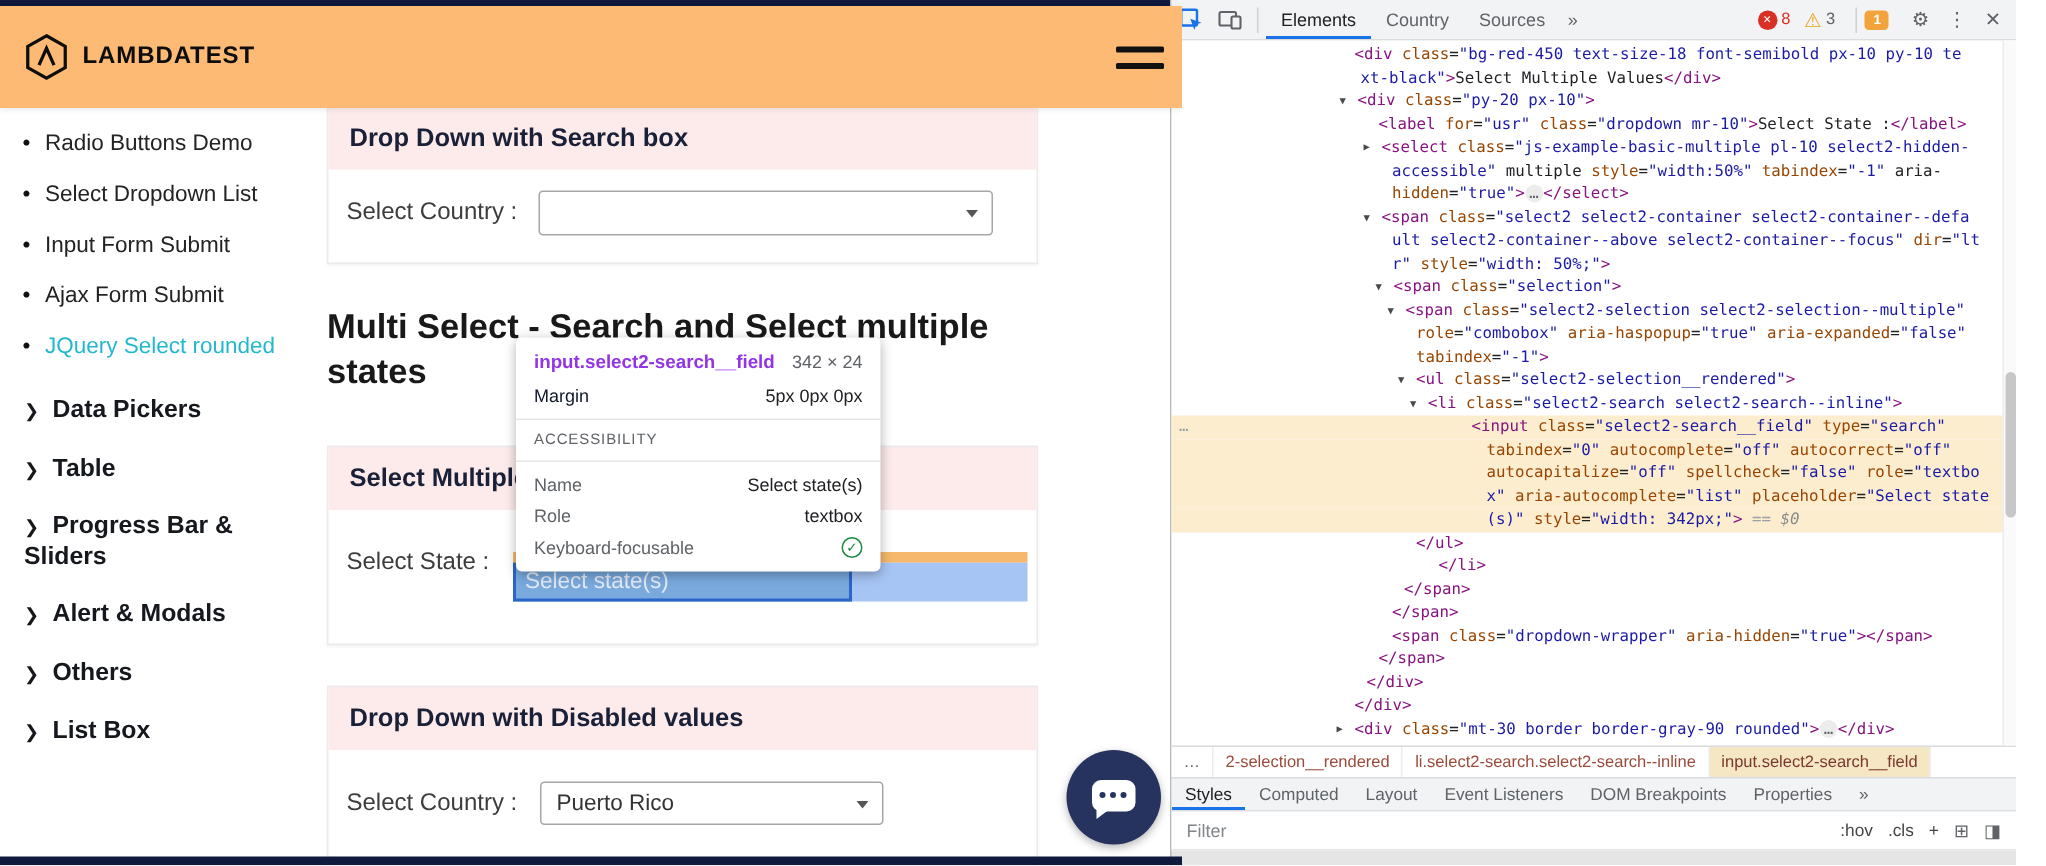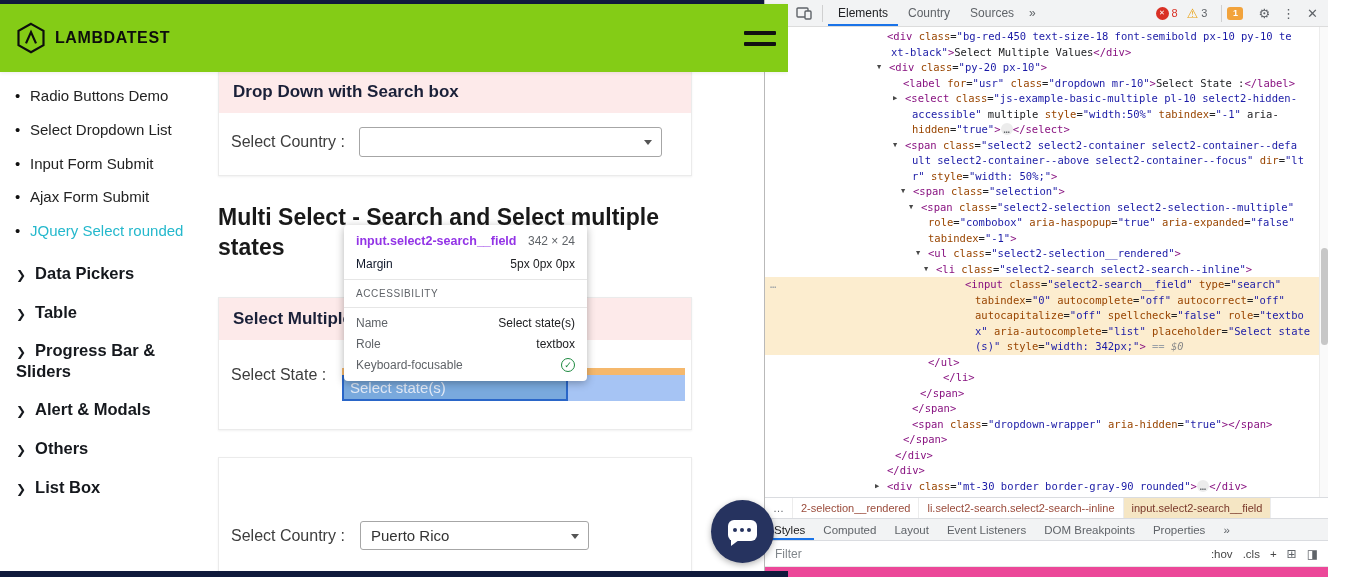--- a/index.html
+++ b/index.html
@@ -3,21 +3,21 @@
 <meta charset="utf-8">
 <style>
   *{margin:0;padding:0;box-sizing:border-box}
   html,body{width:1364px;height:577px;font-family:"Liberation Sans","DejaVu Sans",sans-serif;background:#fff}
   #stage{position:relative;width:1364px;height:577px;overflow:hidden;background:#fff}
 
   
   .browser{position:absolute;left:0;top:0;width:788px;height:577px;background:#fff;overflow:hidden}
   .strip-top{position:absolute;left:0;top:0;width:788px;height:4px;background:#101a3c}
   .strip-bottom{position:absolute;left:0;top:571px;width:788px;height:6px;background:#101a3c;z-index:30}
-  .hdr{position:absolute;left:0;top:4px;width:788px;height:68px;background:#84cc16;box-shadow:0 1px 4px rgba(0,0,0,.08);z-index:5}
+  .hdr{position:absolute;left:0;top:4px;width:788px;height:68px;background:#fdba74;box-shadow:0 1px 4px rgba(0,0,0,.08);z-index:5}
   .logo{position:absolute;left:16px;top:17px;display:flex;align-items:center;gap:9px}
   .logo-text{font-size:16px;font-weight:800;letter-spacing:.6px;color:#0d0d0d}
   .burger{position:absolute;left:744px;top:27px;width:32px}
   .burger div{height:4px;background:#111;margin-bottom:7px;border-radius:1px}
 
   .sidebar{position:absolute;left:0;top:72px;width:214px;padding:14px 0 0 30px}
   .sb-bullets{list-style:none;width:158px}
   .sb-bullets li{position:relative;font-size:15px;line-height:1.32;color:#232323;margin-bottom:14px;padding-left:0}
   .sb-bullets li .blt{position:absolute;left:-15px;top:0;color:#111}
   .sb-bullets li.active{color:#24b8cc}
@@ -58,21 +58,21 @@
   .chat-fab{position:absolute;left:711px;top:500px;width:63px;height:63px;border-radius:50%;background:#26335f;z-index:40;box-shadow:0 2px 6px rgba(0,0,0,.3)}
   .bubble{position:absolute;left:17px;top:20px;width:29px;height:21px;background:#fff;border-radius:6px}
   .bubble::after{content:"";position:absolute;left:3px;bottom:-5px;width:0;height:0;border-top:6px solid #fff;border-right:8px solid transparent}
   .bubble .dots{position:absolute;left:5px;top:8px;display:flex;gap:3px}
   .bubble .dots span{width:4px;height:4px;border-radius:50%;background:#26335f}
 
   .page-scroll{position:absolute;left:788px;top:0;width:12px;height:577px;background:#f3f3f3;border-left:1px solid #e4e4e4}
   .page-scroll .thumb{position:absolute;left:2px;top:72px;width:8px;height:246px;background:#d8d8d8;border-radius:4px}
 
   
-  .devtools{position:absolute;left:764px;top:0;width:564px;height:577px;background:#ec4899;border-left:1px solid #b9b9b9}
+  .devtools{position:absolute;left:780px;top:0;width:564px;height:577px;background:#e5e5e5;border-left:1px solid #b9b9b9}
   .dt-top{position:absolute;left:0;top:0;right:0;height:27px;background:#f2f3f4;border-bottom:1px solid #dcdcdc;display:flex;align-items:center}
   .dt-icon{width:26px;display:flex;justify-content:center;align-items:center}
   .vsep{width:1px;height:17px;background:#d0d0d0;margin:0 5px}
   .ttab{height:100%;display:flex;align-items:center;padding:0 10px;font-size:12px;color:#5f6368}
   .ttab.active{color:#202124;box-shadow:inset 0 -2px 0 #1a73e8}
   .more{color:#5f6368;font-size:12px;padding:0 5px}
   .dt-spacer{flex:1}
   .badge{display:flex;align-items:center;gap:3px;margin-right:9px;font-size:11px}
   .err-ico{width:13px;height:13px;border-radius:50%;background:#d93025;color:#fff;font-size:7px;font-weight:700;display:flex;align-items:center;justify-content:center}
   .err-n{color:#d93025}
@@ -168,20 +168,21 @@
       <div class="ins-wrap">
         <div class="ins-margin"></div>
         <div class="ins-row">
           <div class="ins-input">Select state(s)</div>
           <div class="ins-rest"></div>
         </div>
       </div>
     </div>
 
     <div class="card" style="top:457px;height:120px">
+      <div class="band">Drop Down with Disabled values</div>
       <div class="fld-label" style="left:12px;top:69px">Select Country :</div>
       <div class="selbox" style="left:141px;top:63px;width:229px;height:29px">
         <span>Puerto Rico</span>
         <span class="caret"></span>
       </div>
     </div>
 
     <div class="tip">
       <div class="tip-row">
         <span class="tip-sel">input.select2-search__field</span>

